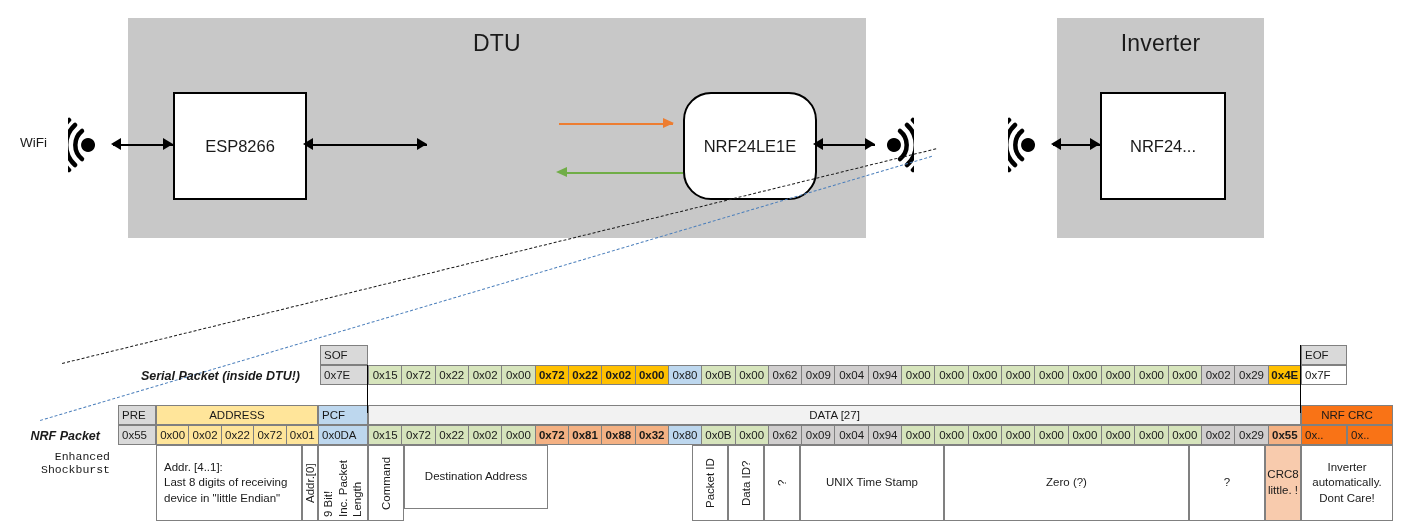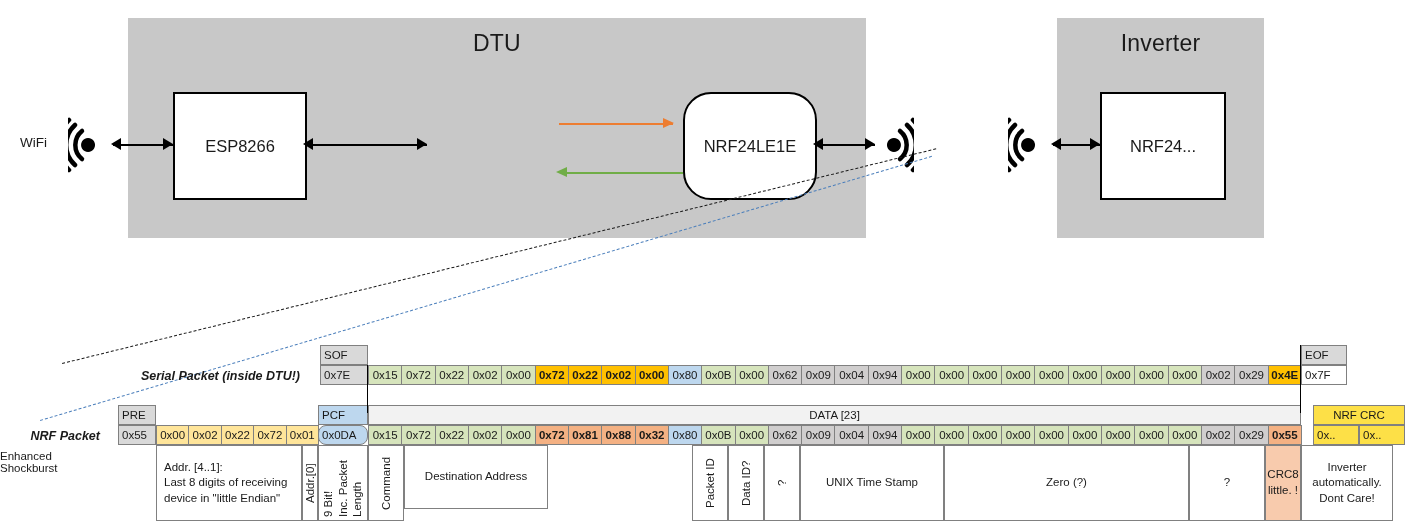--- a/index.html
+++ b/index.html
@@ -42,42 +42,42 @@
   .leader.blue{border-top:1.6px dashed #4a7ebb;}
 
   
   #packets{position:absolute;left:0;top:340px;width:1406px;height:183px;}
 
   .row-label{
     position:absolute;font-size:12.5px;font-weight:bold;font-style:italic;
     color:#1a1a1a;text-align:right;
   }
   .row-sublabel{
-    position:absolute;font-size:11.5px;color:#1a1a1a;
+    position:absolute;font-size:11.5px;color:#1a1a1a;text-align:right;font-family:Liberation Mono, monospace;
   }
 
   .cell{
     position:absolute;box-sizing:border-box;
     border:1px solid #808080;
     font-size:11.5px;line-height:1.05;
     display:flex;align-items:center;
     padding-left:3px;
     white-space:nowrap;overflow:hidden;
     color:#1a1a1a;
   }
   .cell.ctr{justify-content:center;padding-left:0;}
   .cell.bold{font-weight:bold;}
 
   .c-gray{background:#d9d9d9;}
   .c-grayval{background:#d0cece;}
   .c-green{background:#d6e4bc;}
   .c-amber{background:#ffc000;}
   .c-orange{background:#f4b183;}
   .c-lblue{background:#bdd7ee;}
-  .c-blue{background:#fde047;margin-left:12px;}
+  .c-blue{background:#f97316;}
   .c-tan{background:#ffe59a;}
   .c-white{background:#ffffff;}
   .c-empty{background:#f2f2f2;}
 
   .desc{
     position:absolute;box-sizing:border-box;
     background:#ffffff;border:1px solid #808080;
     font-size:11.5px;line-height:1.35;color:#1a1a1a;
     display:flex;align-items:center;justify-content:center;
     text-align:center;padding:2px 3px;
@@ -205,33 +205,34 @@
       <div class="cell ctr c-green" style="left: 1101.04px; top: 25px; width: 34.32px; height: 20px;">0x00</div>
       <div class="cell ctr c-green" style="left: 1134.36px; top: 25px; width: 34.32px; height: 20px;">0x00</div>
       <div class="cell ctr c-green" style="left: 1167.68px; top: 25px; width: 34.32px; height: 20px;">0x00</div>
       <div class="cell ctr c-grayval" style="left: 1201px; top: 25px; width: 34.32px; height: 20px;">0x02</div>
       <div class="cell ctr c-grayval" style="left: 1234.32px; top: 25px; width: 34.32px; height: 20px;">0x29</div>
       <div class="cell ctr c-amber bold" style="left: 1267.64px; top: 25px; width: 34.32px; height: 20px;">0x4E</div>
     </div>
   <div class="cell c-white" style="left:1301px;top:25px;width:46px;height:20px;">0x7F</div>
 
   <div class="cell c-gray" style="left:118px;top:65px;width:38px;height:20px;">PRE</div>
+  <div class="cell ctr c-tan" style="left:156px;top:65px;width:162px;height:20px;">ADDRESS</div>
   <div class="cell c-lblue" style="left:318px;top:65px;width:50px;height:20px;">PCF</div>
-  <div class="cell ctr c-empty" style="left:368px;top:65px;width:933px;height:20px;">DATA [23]</div>
+  <div class="cell ctr c-empty" style="left:368px;top:65px;width:933px;height:20px;">DATA [27]</div>
   <div class="cell ctr c-blue" style="left:1301px;top:65px;width:92px;height:20px;">NRF CRC</div>
 
   <div class="cell c-gray" style="left:118px;top:85px;width:38px;height:20px;">0x55</div>
   <div id="nrf-address">
       <div class="cell ctr c-tan" style="left: 156px; top: 85px; width: 33.4px; height: 20px;">0x00</div>
       <div class="cell ctr c-tan" style="left: 188.4px; top: 85px; width: 33.4px; height: 20px;">0x02</div>
       <div class="cell ctr c-tan" style="left: 220.8px; top: 85px; width: 33.4px; height: 20px;">0x22</div>
       <div class="cell ctr c-tan" style="left: 253.2px; top: 85px; width: 33.4px; height: 20px;">0x72</div>
       <div class="cell ctr c-tan" style="left: 285.6px; top: 85px; width: 33.4px; height: 20px;">0x01</div>
     </div>
-  <div class="cell c-lblue" style="left:318px;top:85px;width:50px;height:20px;border-radius:8px;">0x0DA</div>
+  <div class="cell c-lblue" style="left:318px;top:85px;width:50px;height:20px;">0x0DA</div>
   <div id="nrf-bytes">
       <div class="cell ctr c-green" style="left: 368px; top: 85px; width: 34.32px; height: 20px;">0x15</div>
       <div class="cell ctr c-green" style="left: 401.32px; top: 85px; width: 34.32px; height: 20px;">0x72</div>
       <div class="cell ctr c-green" style="left: 434.64px; top: 85px; width: 34.32px; height: 20px;">0x22</div>
       <div class="cell ctr c-green" style="left: 467.96px; top: 85px; width: 34.32px; height: 20px;">0x02</div>
       <div class="cell ctr c-green" style="left: 501.28px; top: 85px; width: 34.32px; height: 20px;">0x00</div>
       <div class="cell ctr c-orange bold" style="left: 534.6px; top: 85px; width: 34.32px; height: 20px;">0x72</div>
       <div class="cell ctr c-orange bold" style="left: 567.92px; top: 85px; width: 34.32px; height: 20px;">0x81</div>
       <div class="cell ctr c-orange bold" style="left: 601.24px; top: 85px; width: 34.32px; height: 20px;">0x88</div>
       <div class="cell ctr c-orange bold" style="left: 634.56px; top: 85px; width: 34.32px; height: 20px;">0x32</div>

